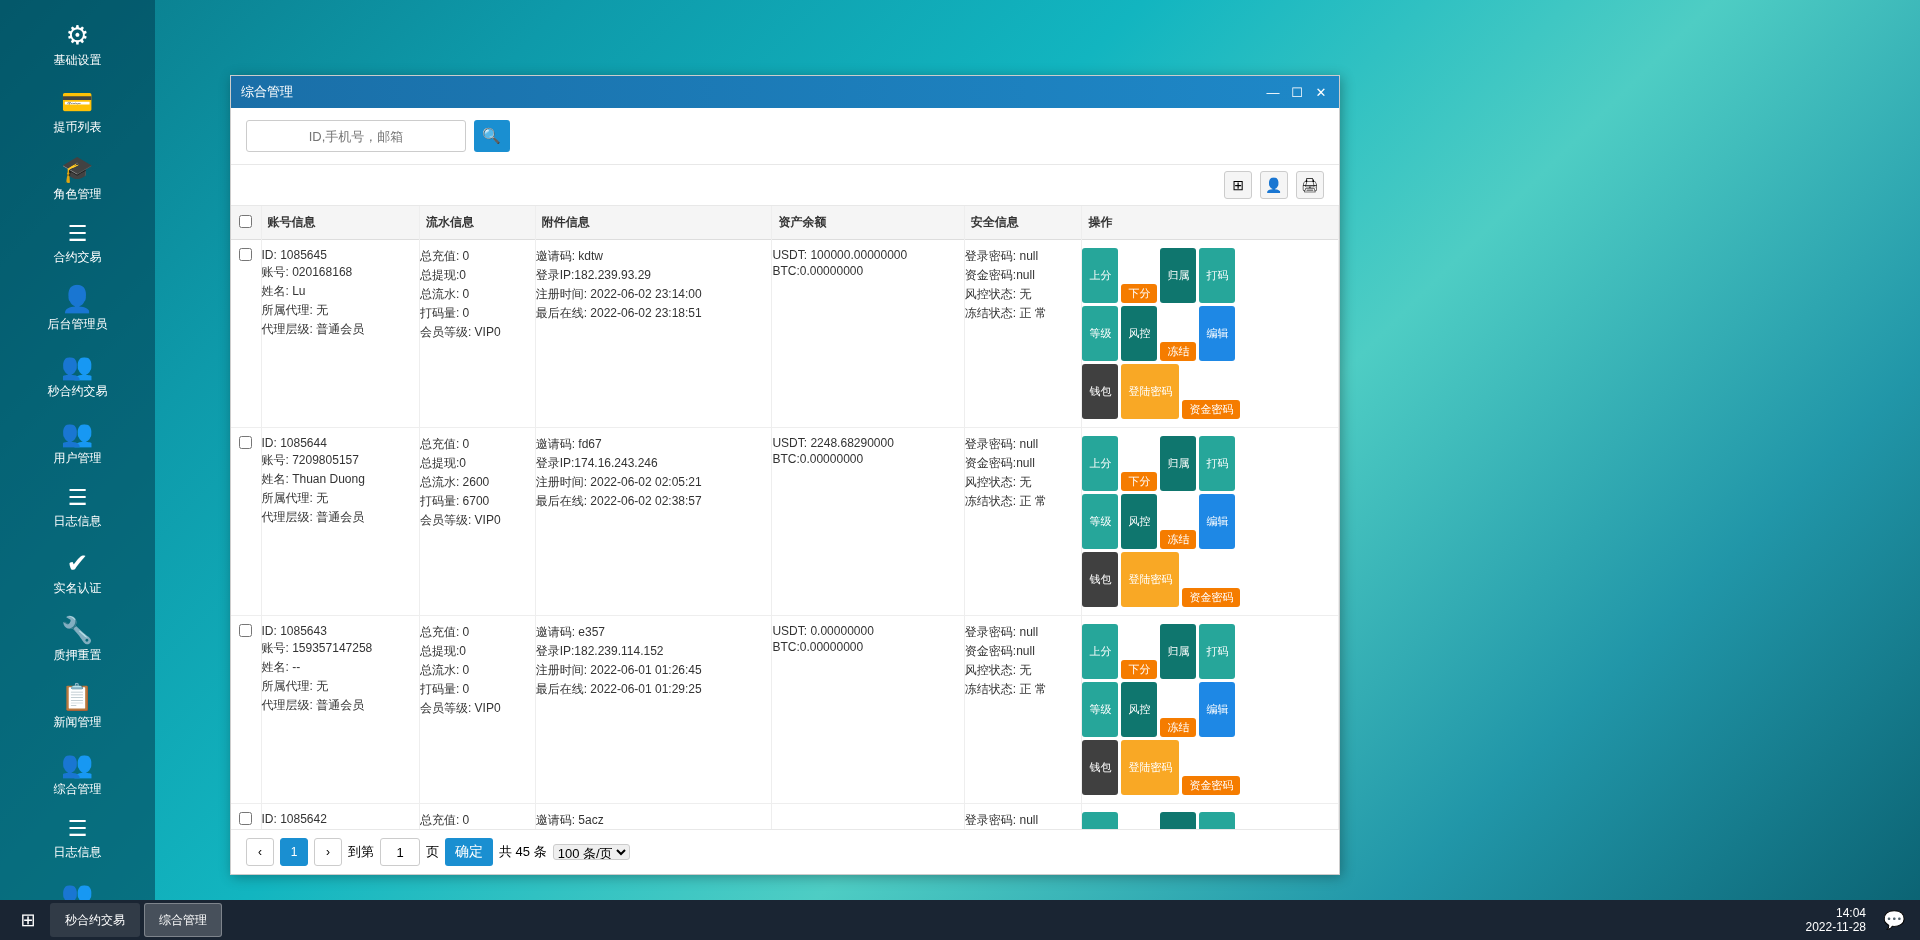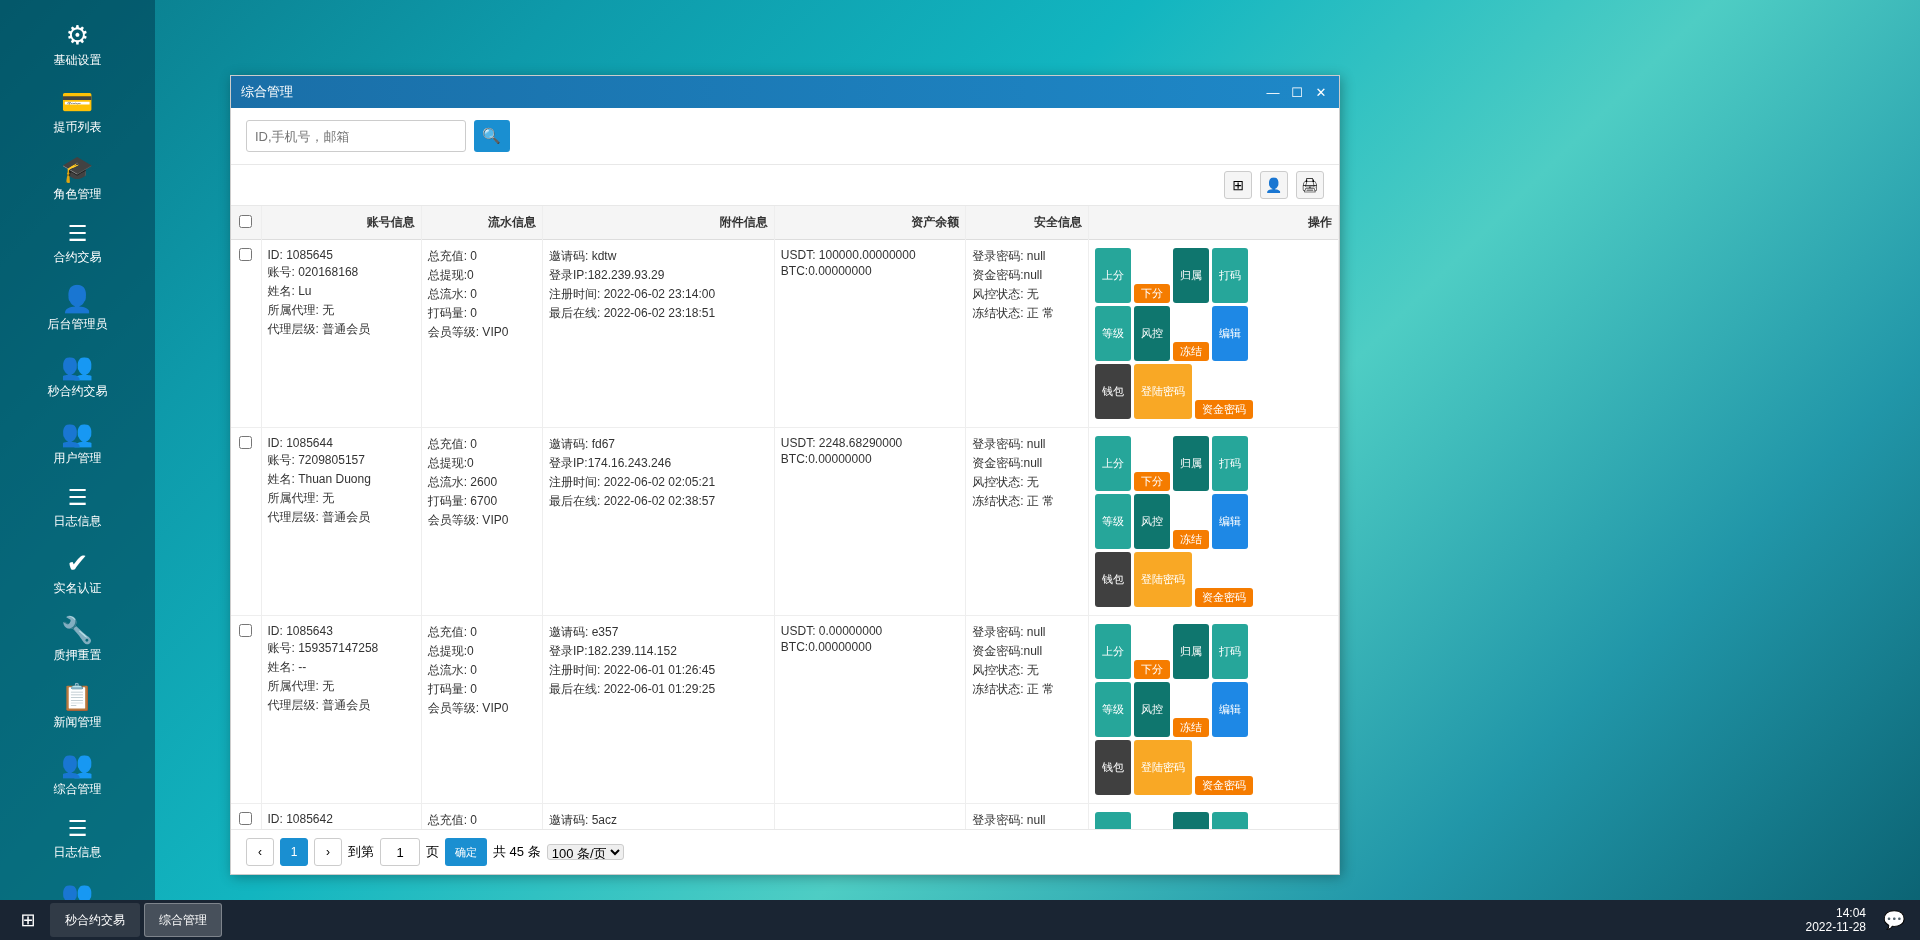--- a/index.html
+++ b/index.html
@@ -92,20 +92,21 @@
       flex-shrink: 0;
     }
     .search-input {
       width: 220px;
       height: 32px;
       border: 1px solid #ccc;
       border-radius: 3px;
       padding: 12px 8px;
       font-size: 13px;
       outline: none;
+      text-align: center;
     }
     .search-btn {
       width: 36px;
       height: 32px;
       background: #1a8fd1;
       border: none;
       border-radius: 3px;
       color: #fff;
       cursor: pointer;
       display: flex;
@@ -146,33 +147,33 @@
       width: 100%;
       border-collapse: collapse;
       font-size: 12px;
     }
     thead tr {
       background: #f5f5f5;
       border-bottom: 1px solid #ddd;
     }
     thead th {
       padding: 8px 6px;
-      text-align: right;
+      text-align: left;
       font-weight: 600;
       color: #333;
       white-space: nowrap;
       border-right: 1px solid #eee;
     }
     thead th:first-child { width: 30px; text-align: center; }
     tbody tr {
       border-bottom: 1px solid #eee;
       vertical-align: top;
     }
     tbody td {
-      padding: 8px 6px;
+      padding: 8px 0;
       color: #333;
       border-right: 1px solid #eee;
       vertical-align: top;
     }
     tbody td:first-child { text-align: center; width: 30px; }
     .cell-line { display: block; margin-bottom: 2px; white-space: nowrap; font-size: 12px; }
 
     
     .action-btns { display: flex; flex-wrap: wrap; gap: 3px; width: 180px; }
     .act-btn {
@@ -223,21 +224,21 @@
       font-size: 13px;
     }
     .page-confirm {
       height: 28px;
       padding: 4px 10px;
       background: #1a8fd1;
       color: #fff;
       border: none;
       border-radius: 3px;
       cursor: pointer;
-      font-size: 11px;
+      font-size: 14px;
     }
     .page-select {
       height: 16px;
       border: 1px solid #ccc;
       border-radius: 3px;
       font-size: 13px;
     }
 
     
     .table-area::-webkit-scrollbar { width: 8px; height: 8px; }

